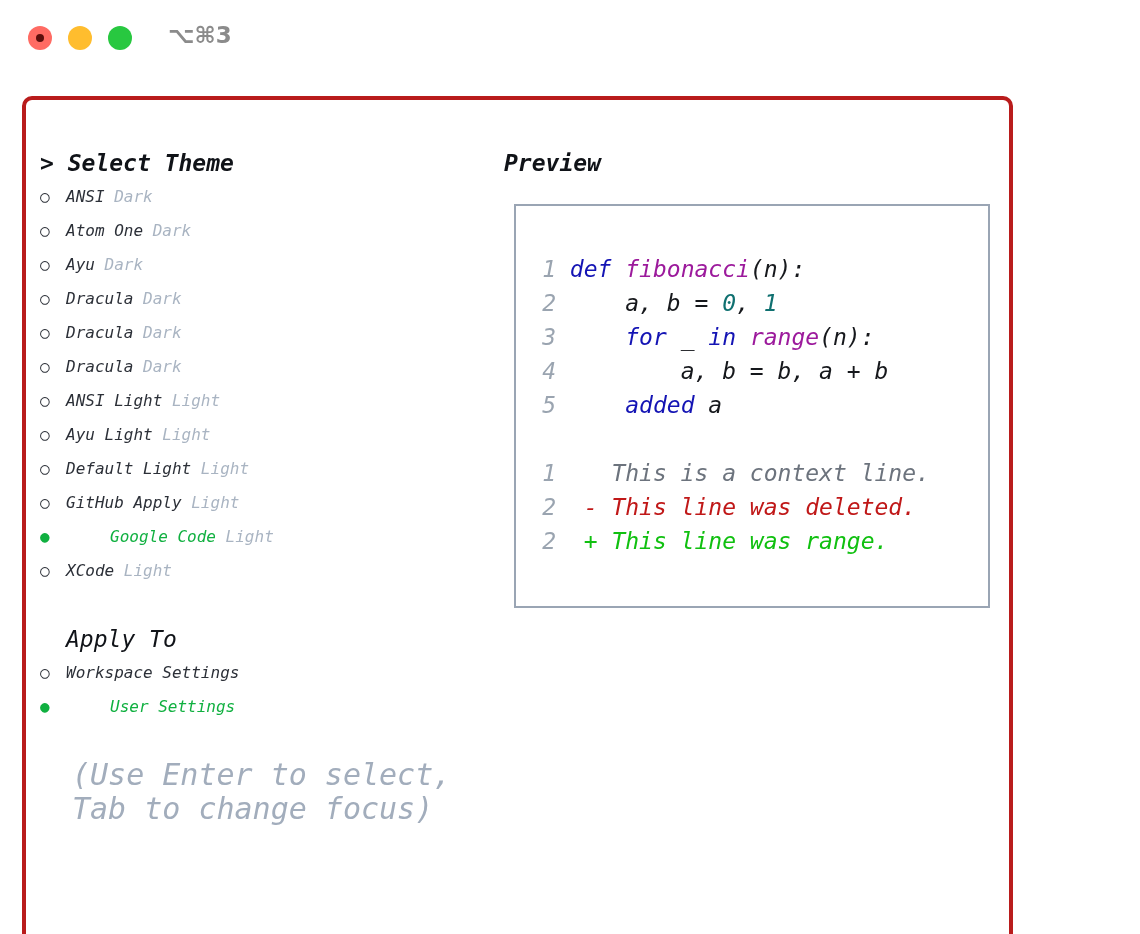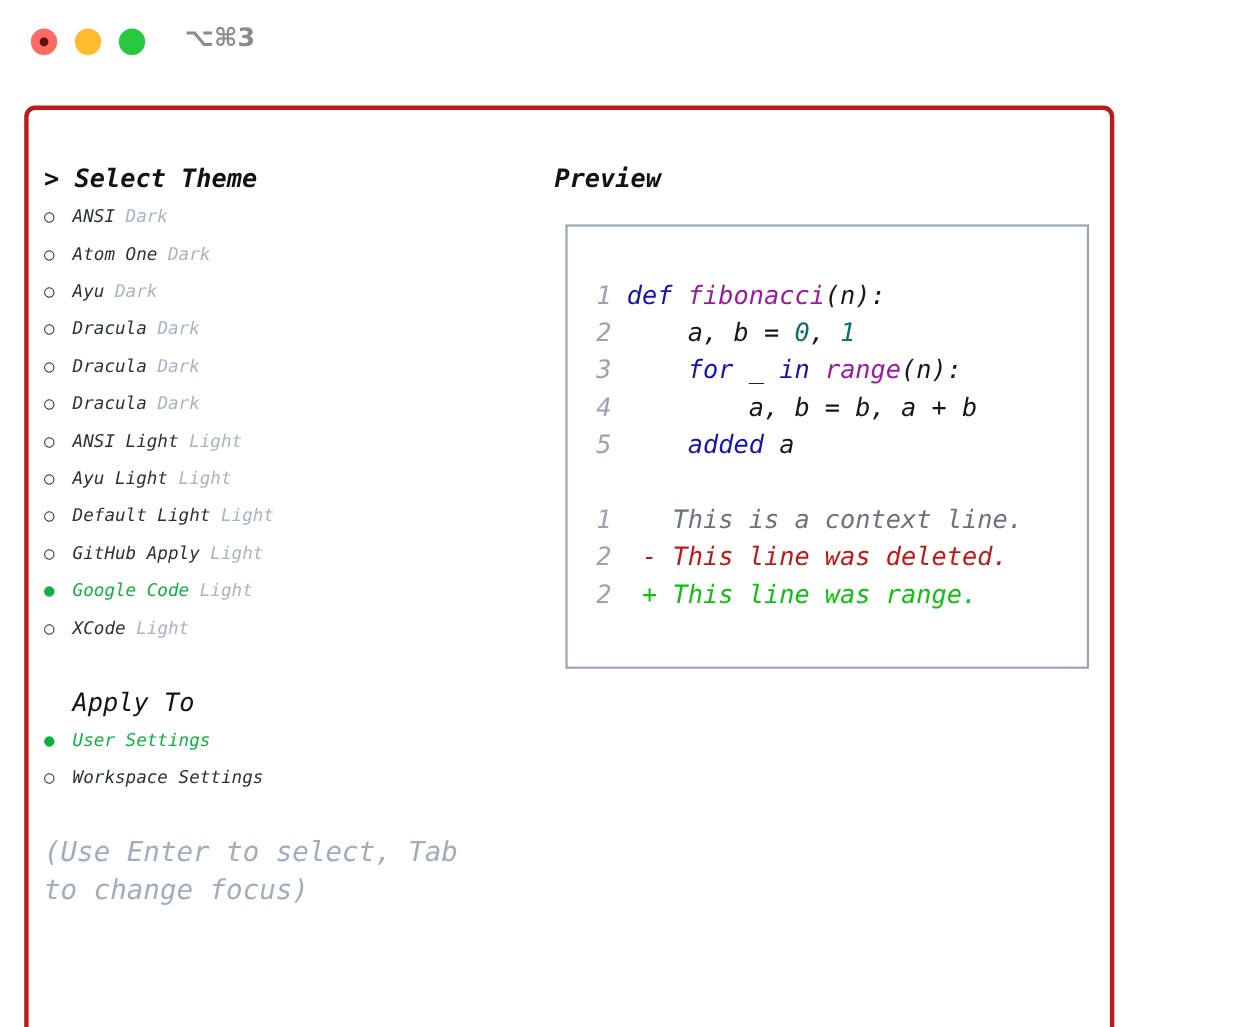--- a/index.html
+++ b/index.html
@@ -100,37 +100,38 @@
     line-height: 34px;
     color: #2c3038;
     white-space: pre;
   }
   .marker {
     display: inline-block;
     width: 26px;
   }
   .marker.sel  { color: #10b040; }
   .marker.unsel{ color: #2c3038; }
-  .opt-name.sel { color: #10b040; }
+  .opt-name.sel { color: #10b040; margin-left: 44px; }
   .opt-badge {
     color: #a9b4c2;
   }
   .section-head {
     font-size: 23px;
     line-height: 34px;
     color: #101318;
     white-space: pre;
     padding-left: 26px;
   }
   .spacer-row { height: 34px; }
   .hint {
-    font-size: 25px;
+    font-size: 30px;
     line-height: 34px;
     color: #a2adbc;
     width: 410px;
+    margin-left: 32px;
   }
 
   
   .right-col {
     position: absolute;
     left: 478px;
     top: 46px;
     width: 500px;
   }
   .preview-box {
@@ -205,22 +206,22 @@
           <div class="opt-row"><span class="marker unsel">○</span><span class="opt-name">GitHub Apply</span><span class="opt-badge"> Light</span></div>
           <div class="opt-row"><span class="marker sel">●</span><span class="opt-name sel">Google Code</span><span class="opt-badge"> Light</span></div>
           <div class="opt-row"><span class="marker unsel">○</span><span class="opt-name">XCode</span><span class="opt-badge"> Light</span></div>
         </div>
 
       <div class="spacer-row"></div>
 
       <div class="section-head">Apply To</div>
 
       <div id="apply-list">
+          <div class="opt-row"><span class="marker unsel">○</span><span class="opt-name">Workspace Settings</span></div>
           <div class="opt-row"><span class="marker sel">●</span><span class="opt-name sel">User Settings</span></div>
-          <div class="opt-row"><span class="marker unsel">○</span><span class="opt-name">Workspace Settings</span></div>
         </div>
 
       <div class="spacer-row"></div>
 
       <div class="hint">(Use Enter to select, Tab to change focus)</div>
     </div>
 
     <div class="right-col">
       <div class="col-head">Preview</div>
 

